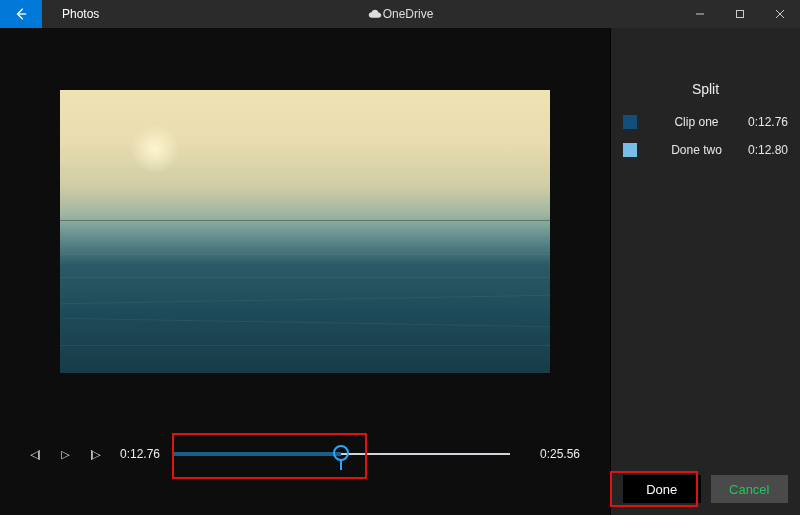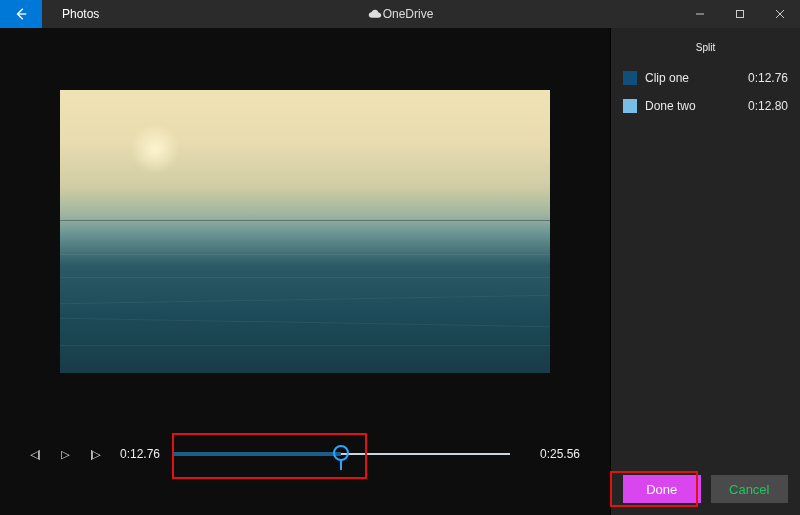--- a/index.html
+++ b/index.html
@@ -200,29 +200,31 @@
     width: 190px;
     background: #242424;
     border-left: 1px solid #000;
     display: flex;
     flex-direction: column;
     padding: 10px 12px 12px 12px;
     box-sizing: border-box;
   }
   .panel-title {
     text-align: center;
-    font-size: 10px;
+    font-size: 14px;
     padding: 4px 0 18px 0;
+    margin-top: 39px;
   }
   .clip-row {
     display: flex;
     align-items: center;
     font-size: 12px;
     color: #e8e8e8;
     margin-bottom: 14px;
+    text-align: center;
   }
   .swatch {
     width: 14px; height: 14px;
     margin-right: 8px;
   }
   .sw-dark { background: #0f4f7a; }
   .sw-light { background: #79bde6; }
   .clip-name { flex: 1; }
   .clip-dur { }
   .panel-footer {
@@ -231,21 +233,21 @@
     gap: 10px;
   }
   .btn {
     flex: 1;
     height: 28px;
     display: flex;
     align-items: center;
     justify-content: center;
     font-size: 13px;
   }
-  .btn-primary { background: #d946ef; color: #fff; }
+  .btn-primary { background: #000000; color: #fff; }
   .btn-secondary { background: #4a4a4a; color: #22c55e; }
   .hl2 {
     position: absolute;
     right: 102px;
     bottom: 8px;
     width: 84px;
     height: 32px;
     border: 2px solid #e11212;
     pointer-events: none;
   }

